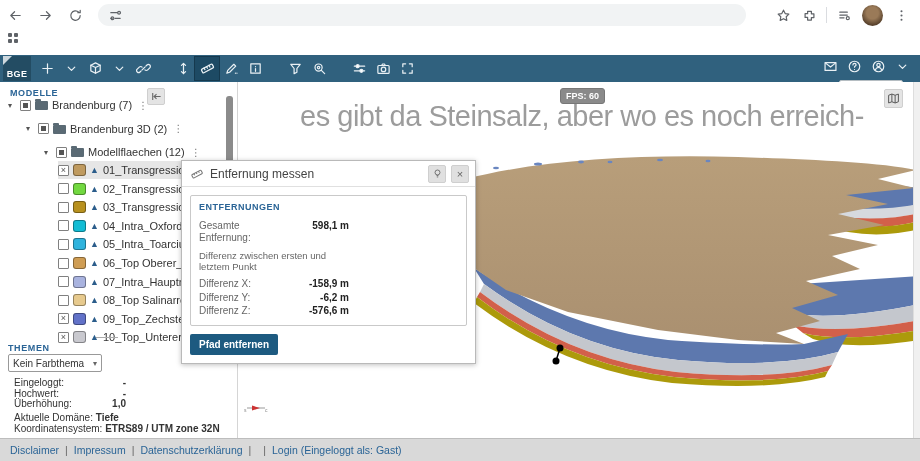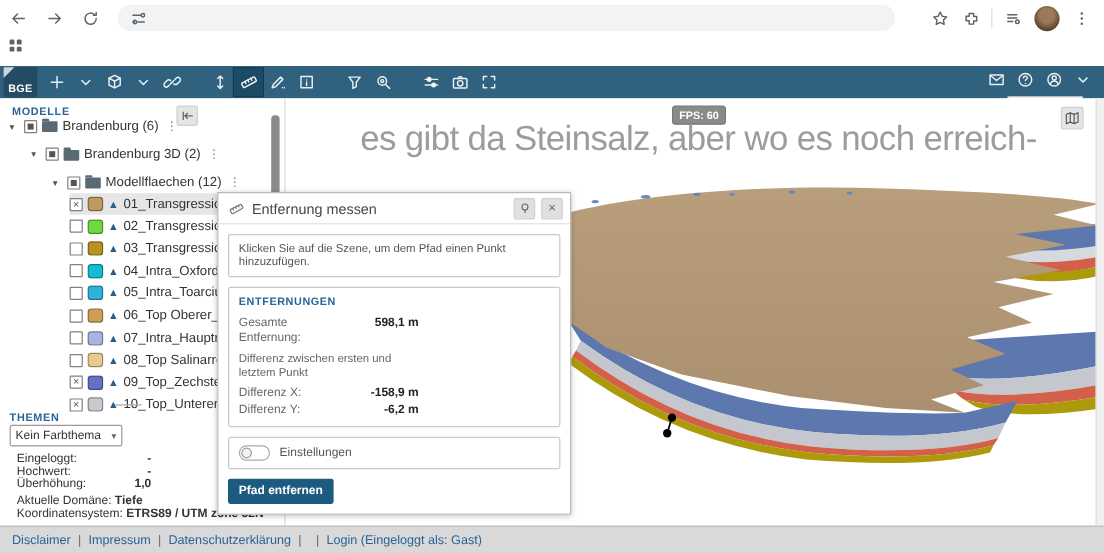--- a/index.html
+++ b/index.html
@@ -327,21 +327,21 @@
           <path d="M14 8H5M8 4.5L4.5 8 8 11.5M2.5 3v10"></path>
         </svg>
     </div>
     <div id="tree">
         <div class="tree-row" style="top: 14px; left: 8px;">
           <span class="caret">▾</span>
           <span class="cb">
             <span class="inner"></span>
           </span>
           <span class="folder-ico"></span>
-          <span>Brandenburg (6)</span>
+          <span>Brandenburg (7)</span>
           <span class="dots">⋮</span>
         </div>
         <div class="tree-row" style="top: 37.5px; left: 26px;">
           <span class="caret">▾</span>
           <span class="cb">
             <span class="inner"></span>
           </span>
           <span class="folder-ico"></span>
           <span>Brandenburg 3D (2)</span>
           <span class="dots">⋮</span>
@@ -520,45 +520,40 @@
       <span class="dlg-title">Entfernung messen</span>
       <div class="dlg-btn bulb">
         <svg width="11" height="11" viewBox="0 0 16 16" fill="none" stroke="#666" stroke-width="1.3">
           <circle cx="8" cy="6.5" r="3.6"></circle>
             <path d="M6.6 11h2.8M7 13h2"></path>
         </svg>
       </div>
       <div class="dlg-btn">×</div>
     </div>
     <div class="dlg-box">
-      <div class="dlg-hint">Klicken Sie auf die Szene, um dem Pfad einen Punkt hinzuzufügen.</div>
-    </div>
-    <div class="dlg-box">
       <div class="dlg-section">ENTFERNUNGEN</div>
       <div class="m-row">
         <span class="lbl">Gesamte Entfernung:</span>
         <span class="val">598,1 m</span>
       </div>
       <div class="m-note">Differenz zwischen ersten und letztem Punkt</div>
       <div id="diff-rows">
           <div class="m-row">
             <span class="lbl">Differenz X:</span>
             <span class="val">-158,9 m</span>
           </div>
           <div class="m-row">
             <span class="lbl">Differenz Y:</span>
             <span class="val">-6,2 m</span>
           </div>
-        </div>
-    </div>
-    <div class="dlg-box toggle-row">
-      <div class="toggle">
-          <div class="knob"></div>
-        </div>
-      <span class="toggle-label">Einstellungen</span>
+          <div class="m-row">
+            <span class="lbl">Differenz Z:</span>
+            <span class="val">-576,6 m</span>
+          </div>
+        </div>
     </div>
     <div class="dlg-action">
       <button class="btn-primary">Pfad entfernen</button>
     </div>
   </div>
 
   <div class="watermark wm-top">es gibt da Steinsalz, aber wo es noch erreich-</div>
 
   <div class="footer">
       <span id="footer-links"><a>Disclaimer</a><span class="sep">|</span><a>Impressum</a><span class="sep">|</span><a>Datenschutzerklärung</a><span class="sep">|</span><a></a><span class="sep">|</span><a>Login (Eingeloggt als: Gast)</a></span>

